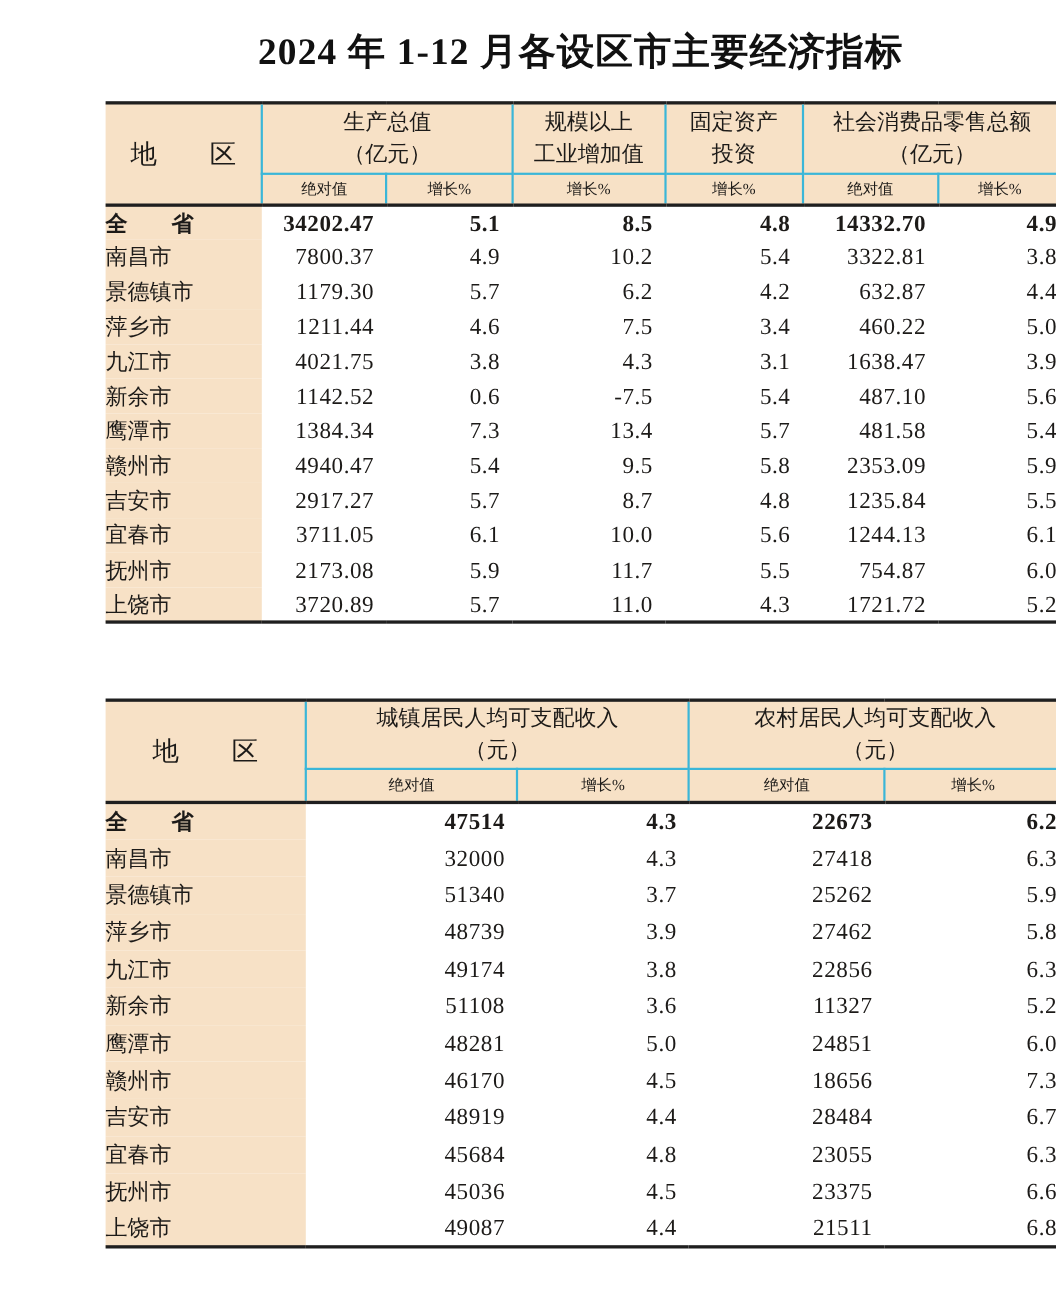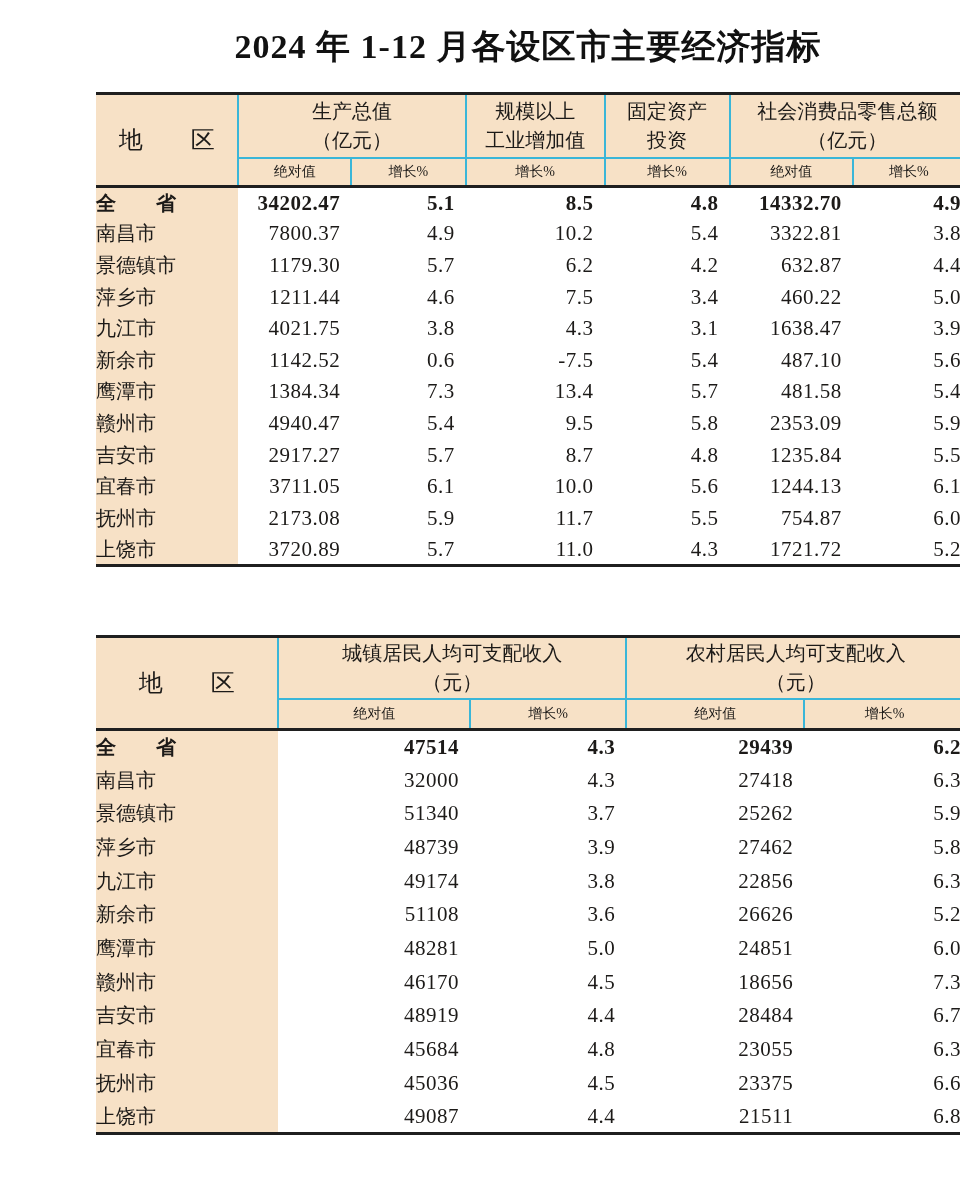--- a/index.html
+++ b/index.html
@@ -236,21 +236,21 @@
         <th>增长%</th>
         <th>绝对值</th>
         <th>增长%</th>
       </tr>
     </thead>
     <tbody id="t2-body">
         <tr class="total-row">
           <td class="region-cell">全　　省</td>
           <td class="num-cell">47514</td>
           <td class="num-cell">4.3</td>
-          <td class="num-cell">29439</td>
+          <td class="num-cell">22673</td>
           <td class="num-cell">6.2</td>
         </tr>
         <tr>
           <td class="region-cell">南昌市</td>
           <td class="num-cell">32000</td>
           <td class="num-cell">4.3</td>
           <td class="num-cell">27418</td>
           <td class="num-cell">6.3</td>
         </tr>
         <tr>
@@ -271,21 +271,21 @@
           <td class="region-cell">九江市</td>
           <td class="num-cell">49174</td>
           <td class="num-cell">3.8</td>
           <td class="num-cell">22856</td>
           <td class="num-cell">6.3</td>
         </tr>
         <tr>
           <td class="region-cell">新余市</td>
           <td class="num-cell">51108</td>
           <td class="num-cell">3.6</td>
-          <td class="num-cell">26626</td>
+          <td class="num-cell">11327</td>
           <td class="num-cell">5.2</td>
         </tr>
         <tr>
           <td class="region-cell">鹰潭市</td>
           <td class="num-cell">48281</td>
           <td class="num-cell">5.0</td>
           <td class="num-cell">24851</td>
           <td class="num-cell">6.0</td>
         </tr>
         <tr>

